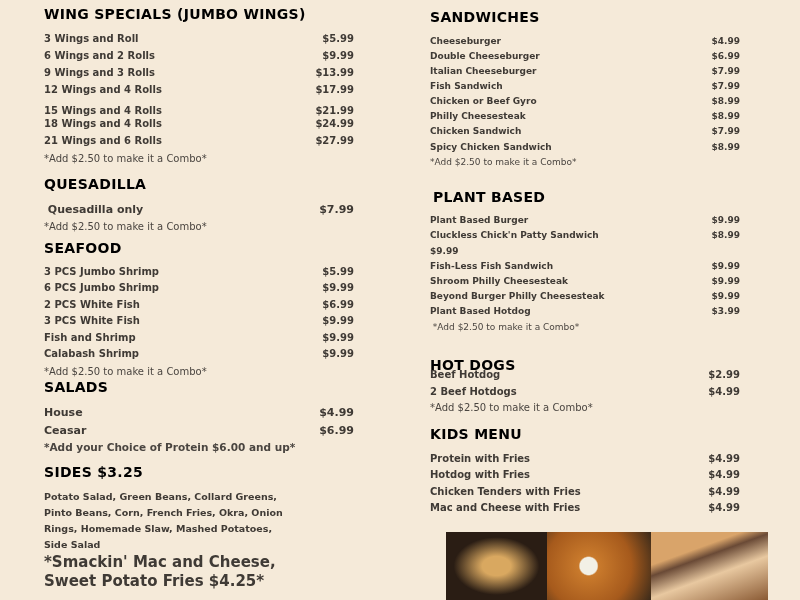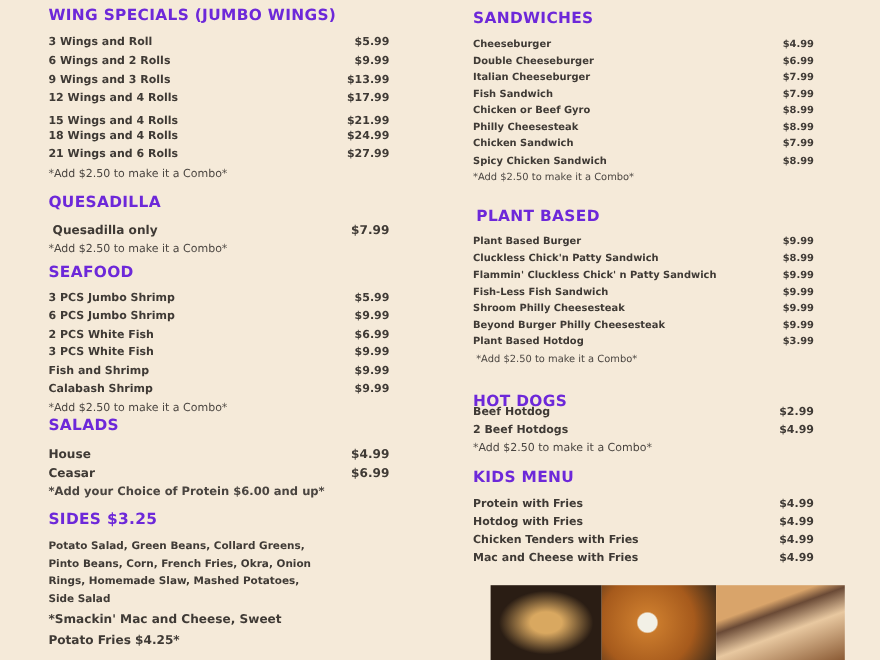--- a/index.html
+++ b/index.html
@@ -1,29 +1,29 @@
 <!DOCTYPE html>
 <html><head>
 <meta charset="utf-8">
 <style>
   * { box-sizing: border-box; margin: 0; padding: 0; }
   html, body { width: 800px; height: 600px; overflow: hidden; }
   body { background: #f5ead9; font-family: "DejaVu Sans", sans-serif; color: #3f3a35; position: relative; }
   .col { position: absolute; top: 0; }
   .left { left: 44px; width: 310px; }
   .right { left: 430px; width: 310px; }
-  .h { font-family: "DejaVu Sans", sans-serif; font-weight: 900; color: #6d28d9; font-size: 14px; letter-spacing: 0.3px; position: absolute; left: 0; white-space: nowrap; }
+  .h { font-family: "DejaVu Sans", sans-serif; font-weight: 900; color: #000000; font-size: 14px; letter-spacing: 0.3px; position: absolute; left: 0; white-space: nowrap; }
   .row { position: absolute; left: 0; right: 0; display: flex; justify-content: space-between; font-weight: bold; font-size: 10px; white-space: nowrap; }
   .row.s { font-size: 9px; text-align: center; }
   .row.big { font-size: 11px; }
   .note { position: absolute; left: 0; font-size: 10px; color: #4a4540; white-space: nowrap; }
   .note.s { font-size: 9px; }
   .note.b { font-weight: bold; font-size: 10.5px; }
   .para { position: absolute; left: 0; width: 240px; font-weight: bold; font-size: 9.5px; line-height: 16px; }
-  .para2 { position: absolute; left: 0; width: 240px; font-weight: bold; font-size: 11px; line-height: 19px; }
+  .para2 { position: absolute; left: 0; width: 240px; font-weight: bold; font-size: 15px; line-height: 19px; }
   .photos { position: absolute; left: 446px; top: 532px; width: 322px; height: 68px; display: flex; }
   .ph { height: 68px; }
   .ph1 { width: 101px; background: radial-gradient(ellipse at 50% 50%, #d9a860 0 20%, #2a1d14 60%); }
   .ph2 { width: 104px; background: radial-gradient(circle at 40% 50%, #f2f0e6 0 12%, #c97a2c 14%, #a65a1c 60%, #3a2a1a 100%); }
   .ph3 { width: 117px; background: linear-gradient(160deg, #d9a46a 0 30%, #6a4a36 40%, #e8c8a0 60%, #8a5a34 100%); }
 </style>
 </head>
 <body>
 
 <div class="col left">
@@ -147,21 +147,20 @@
   <div class="h" style="top:189px; left:3px">PLANT BASED</div>
   <div class="row s" style="top:215px">
       <span>Plant Based Burger</span>
       <span>$9.99</span>
     </div>
   <div class="row s" style="top:230px">
       <span>Cluckless Chick'n Patty Sandwich</span>
       <span>$8.99</span>
     </div>
   <div class="row s" style="top:246px">
-      <span>Flammin' Cluckless Chick' n Patty Sandwich</span>
       <span>$9.99</span>
     </div>
   <div class="row s" style="top:261px">
       <span>Fish-Less Fish Sandwich</span>
       <span>$9.99</span>
     </div>
   <div class="row s" style="top:276px">
       <span>Shroom Philly Cheesesteak</span>
       <span>$9.99</span>
     </div>

